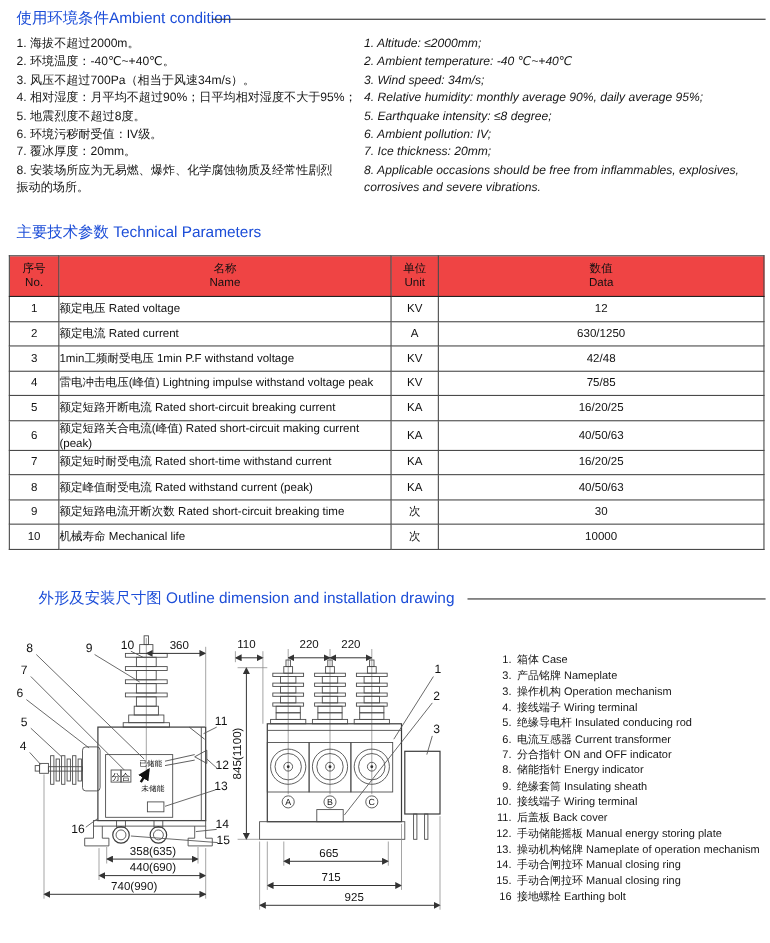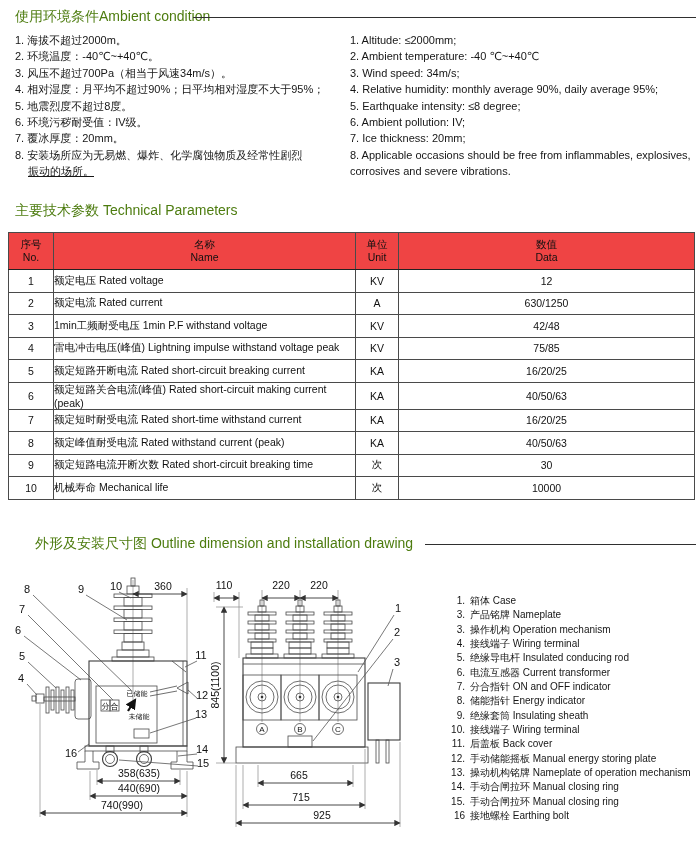--- a/index.html
+++ b/index.html
@@ -1,22 +1,22 @@
 <!DOCTYPE html>
 <html><head>
 <meta charset="utf-8">
 <style>
   html,body{margin:0;padding:0;background:#fff;}
   .page{position:relative;width:700px;height:857px;background:#ffffff;overflow:hidden;
         font-family:"Liberation Sans","DejaVu Sans",sans-serif;color:#1a1a1a;}
   .abs{position:absolute;}
-  .sec-title{font-size:14px;white-space:nowrap;color:#4d7c0f;}
+  .sec-title{font-size:14px;white-space:nowrap;color:#1d4ed8;}
   .rule{height:0;border-top:1.6px solid #2f2f2f;}
   .list{font-size:11px;line-height:16.4px;white-space:nowrap;color:#161616;}
-  .list .cont-zh{margin-left:13px;text-decoration:underline;}
+  .list .cont-zh{}
   .list .cont-en{}
   table.tparams{border-collapse:collapse;table-layout:fixed;width:686px;font-size:10.5px;color:#111;
                 border:1.8px solid #222;}
   table.tparams th,table.tparams td{border:1px solid #4a4a4a;padding:0;}
   table.tparams thead th{height:36px;font-weight:normal;background:#ef4444;line-height:13.5px;
                 border-bottom:1.8px solid #222;}
   table.tparams tbody td{height:21.5px;}
   td.c{text-align:center;}
   td.l{text-align:left;padding-left:9px;}
   .legend{font-size:10px;line-height:14.35px;color:#161616;}
@@ -46,21 +46,21 @@
     <div>2. 环境温度：-40℃~+40℃。</div>
     <div>3. 风压不超过700Pa（相当于风速34m/s）。</div>
     <div>4. 相对湿度：月平均不超过90%；日平均相对湿度不大于95%；</div>
     <div>5. 地震烈度不超过8度。</div>
     <div>6. 环境污秽耐受值：IV级。</div>
     <div>7. 覆冰厚度：20mm。</div>
     <div>8. 安装场所应为无易燃、爆炸、化学腐蚀物质及经常性剧烈</div>
     <div class="cont-zh">振动的场所。</div>
   </div>
 
-  <div class="abs list" style="left:350px;top:32px;">
+  <div class="abs list" style="left:331px;top:32px;font-style:italic;">
     <div>1. Altitude: ≤2000mm;</div>
     <div>2. Ambient temperature: -40 ℃~+40℃</div>
     <div>3. Wind speed: 34m/s;</div>
     <div>4. Relative humidity: monthly average 90%, daily average 95%;</div>
     <div>5. Earthquake intensity: ≤8 degree;</div>
     <div>6. Ambient pollution: IV;</div>
     <div>7. Ice thickness: 20mm;</div>
     <div>8. Applicable occasions should be free from inflammables, explosives,</div>
     <div class="cont-en">corrosives and severe vibrations.</div>
   </div>

